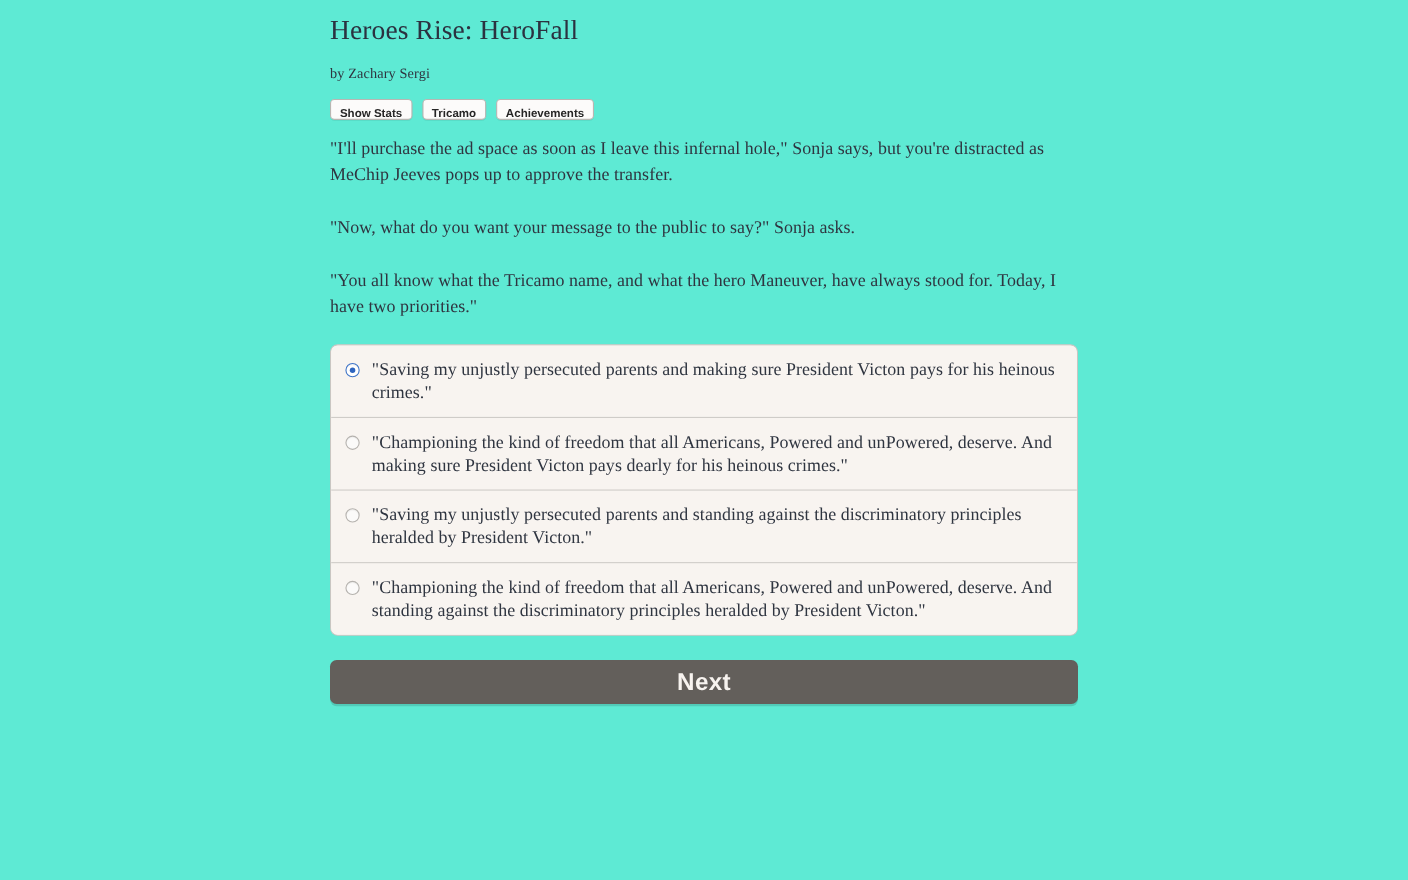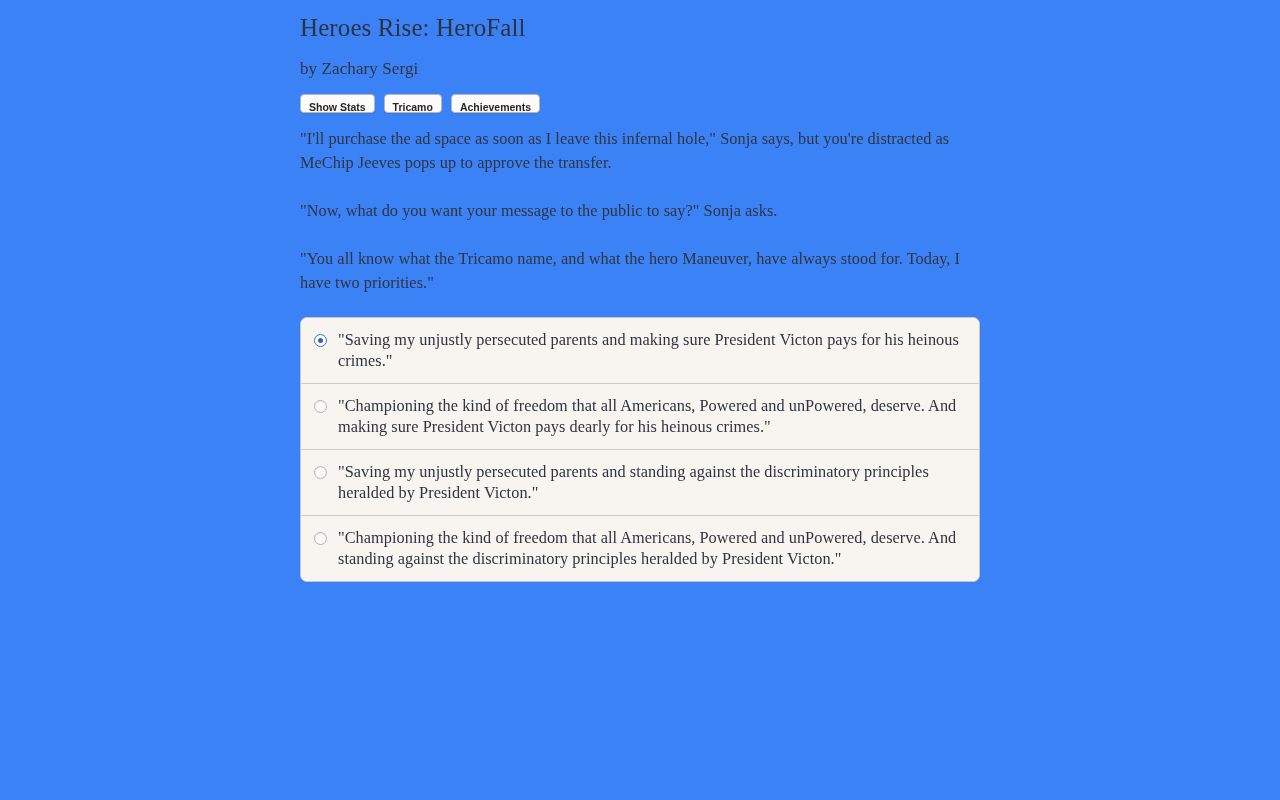--- a/index.html
+++ b/index.html
@@ -14,21 +14,21 @@
   }
   body {
     font-family: "Liberation Serif", "DejaVu Serif", serif;
     color: #2f3540;
   }
 
   #app {
     width: 1280px;
     height: 800px;
     position: relative;
-    background: #3b82f6;
+    background: #5eead4;
   }
 
   .page {
     position: absolute;
     left: 300px;
     top: 0;
     width: 680px;
   }
 
   .game-title {
@@ -37,21 +37,21 @@
     font-weight: normal;
     line-height: 1.15;
     color: #2b3240;
     margin: 0;
     padding-top: 14px;
     letter-spacing: 0.1px;
   }
 
   .byline {
     font-family: "Liberation Serif", "DejaVu Serif", serif;
-    font-size: 17px;
+    font-size: 13px;
     color: #2f3540;
     margin: 0;
     padding-top: 16px;
     letter-spacing: 0.1px;
   }
 
   .toolbar {
     padding-top: 15px;
     display: flex;
     gap: 9px;
@@ -204,15 +204,16 @@
         <div class="choice-row">
           <span class="radio"></span>
           <span class="choice-text">"Saving my unjustly persecuted parents and standing against the discriminatory principles heralded by President Victon."</span>
         </div>
         <div class="choice-row">
           <span class="radio"></span>
           <span class="choice-text">"Championing the kind of freedom that all Americans, Powered and unPowered, deserve. And standing against the discriminatory principles heralded by President Victon."</span>
         </div>
       </div>
 
+    <button class="next-button">Next</button>
 
   </div>
 </div>
 
 </body></html>

